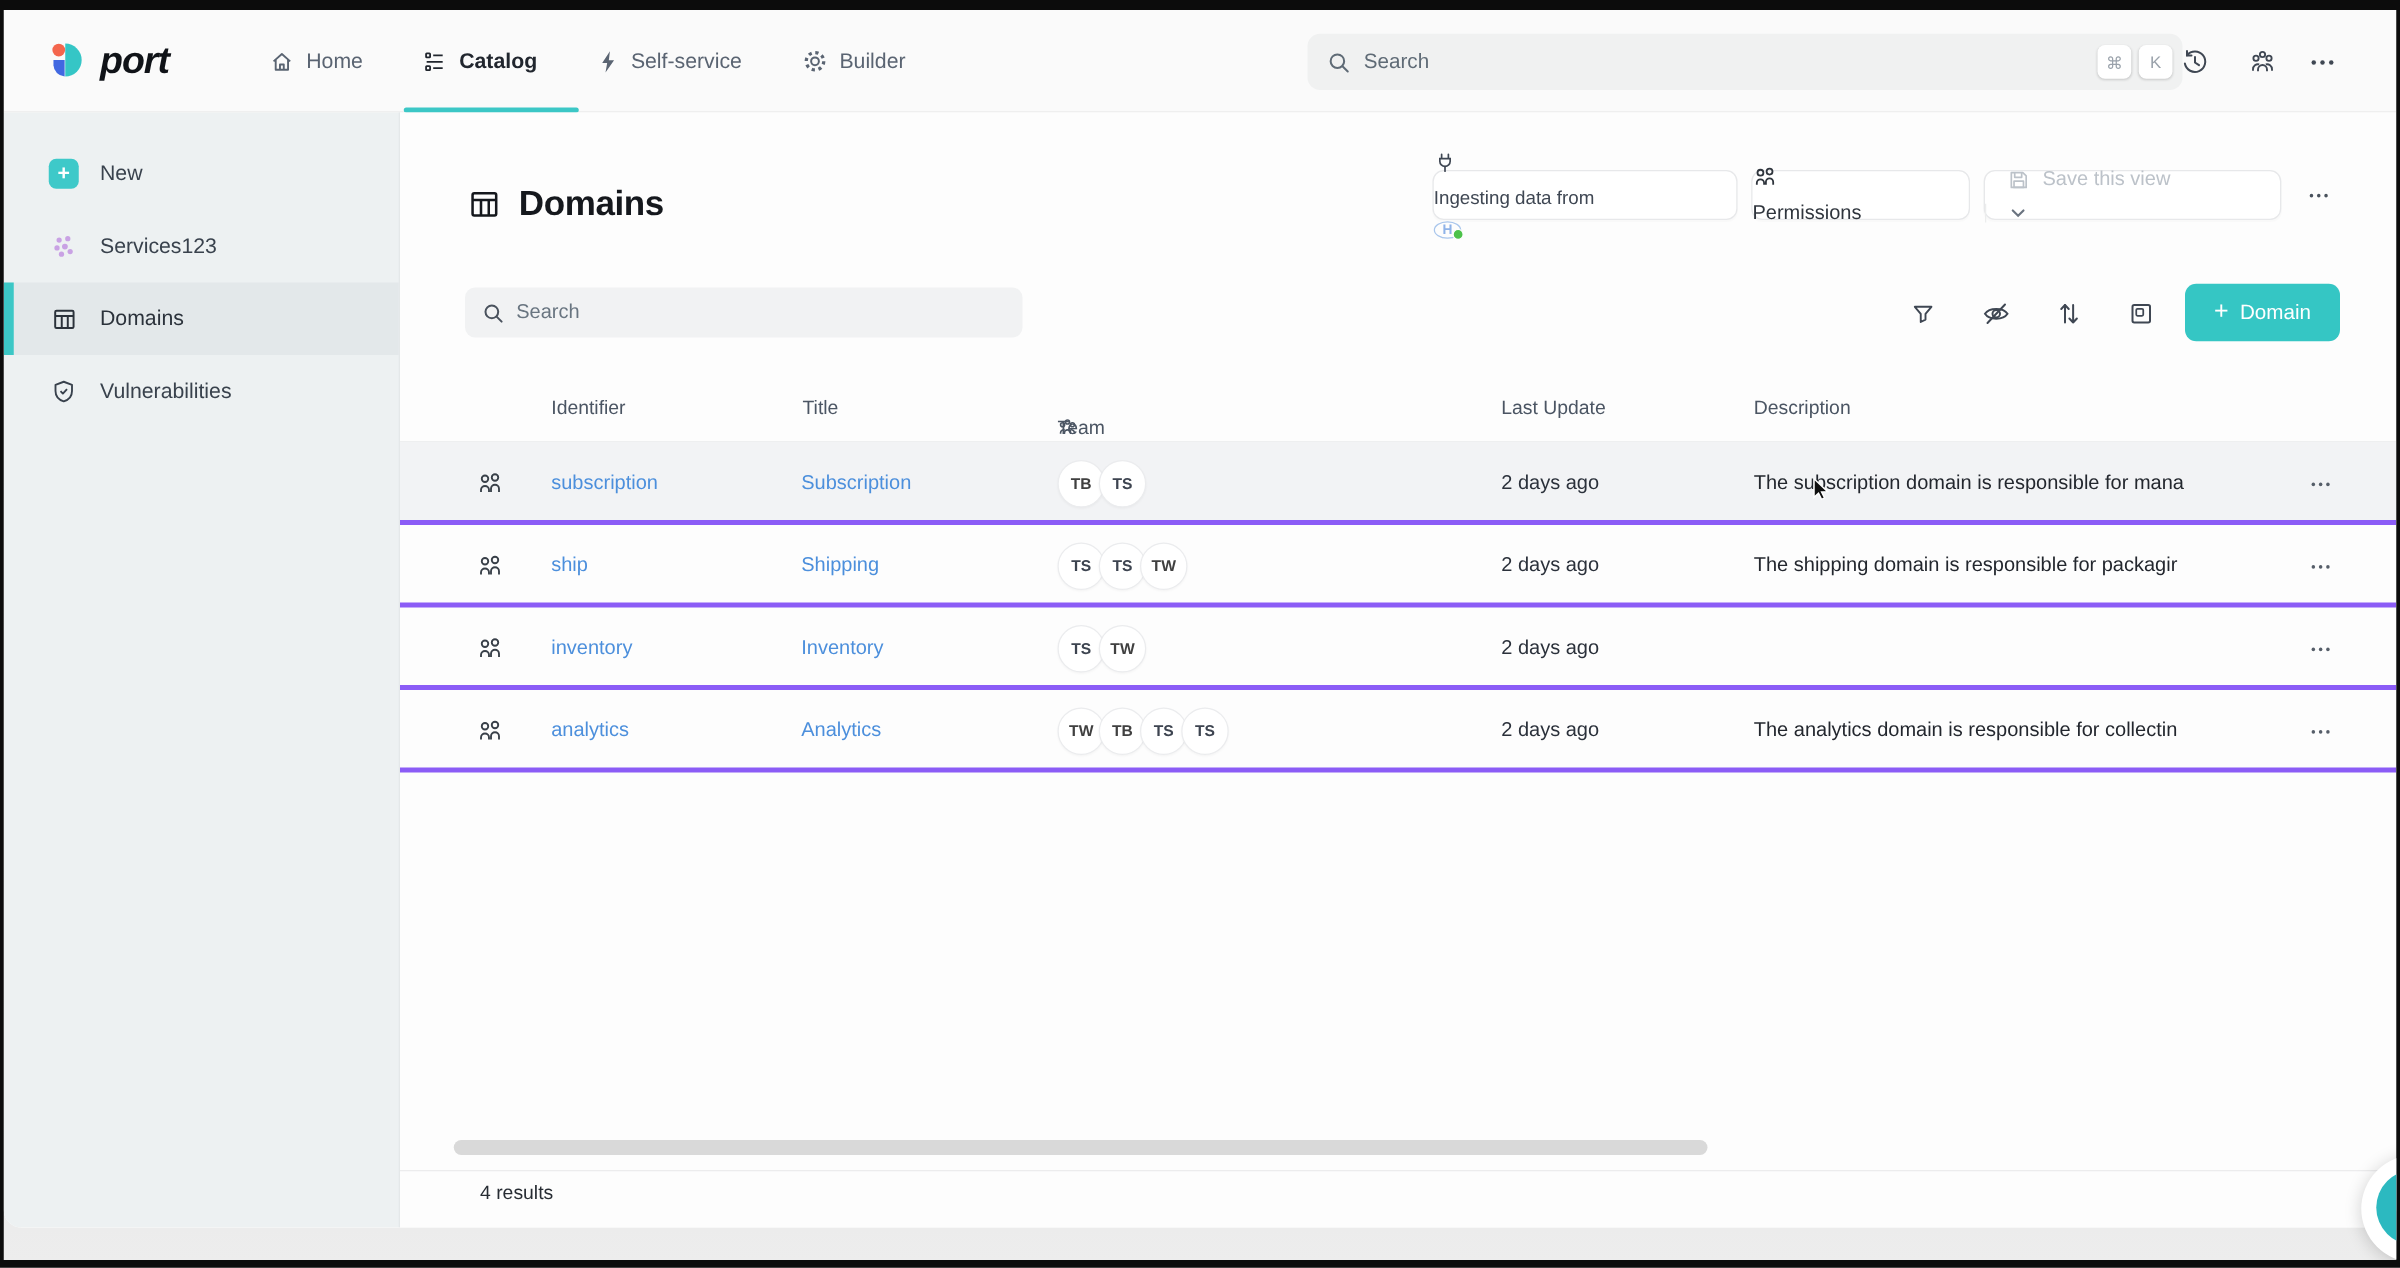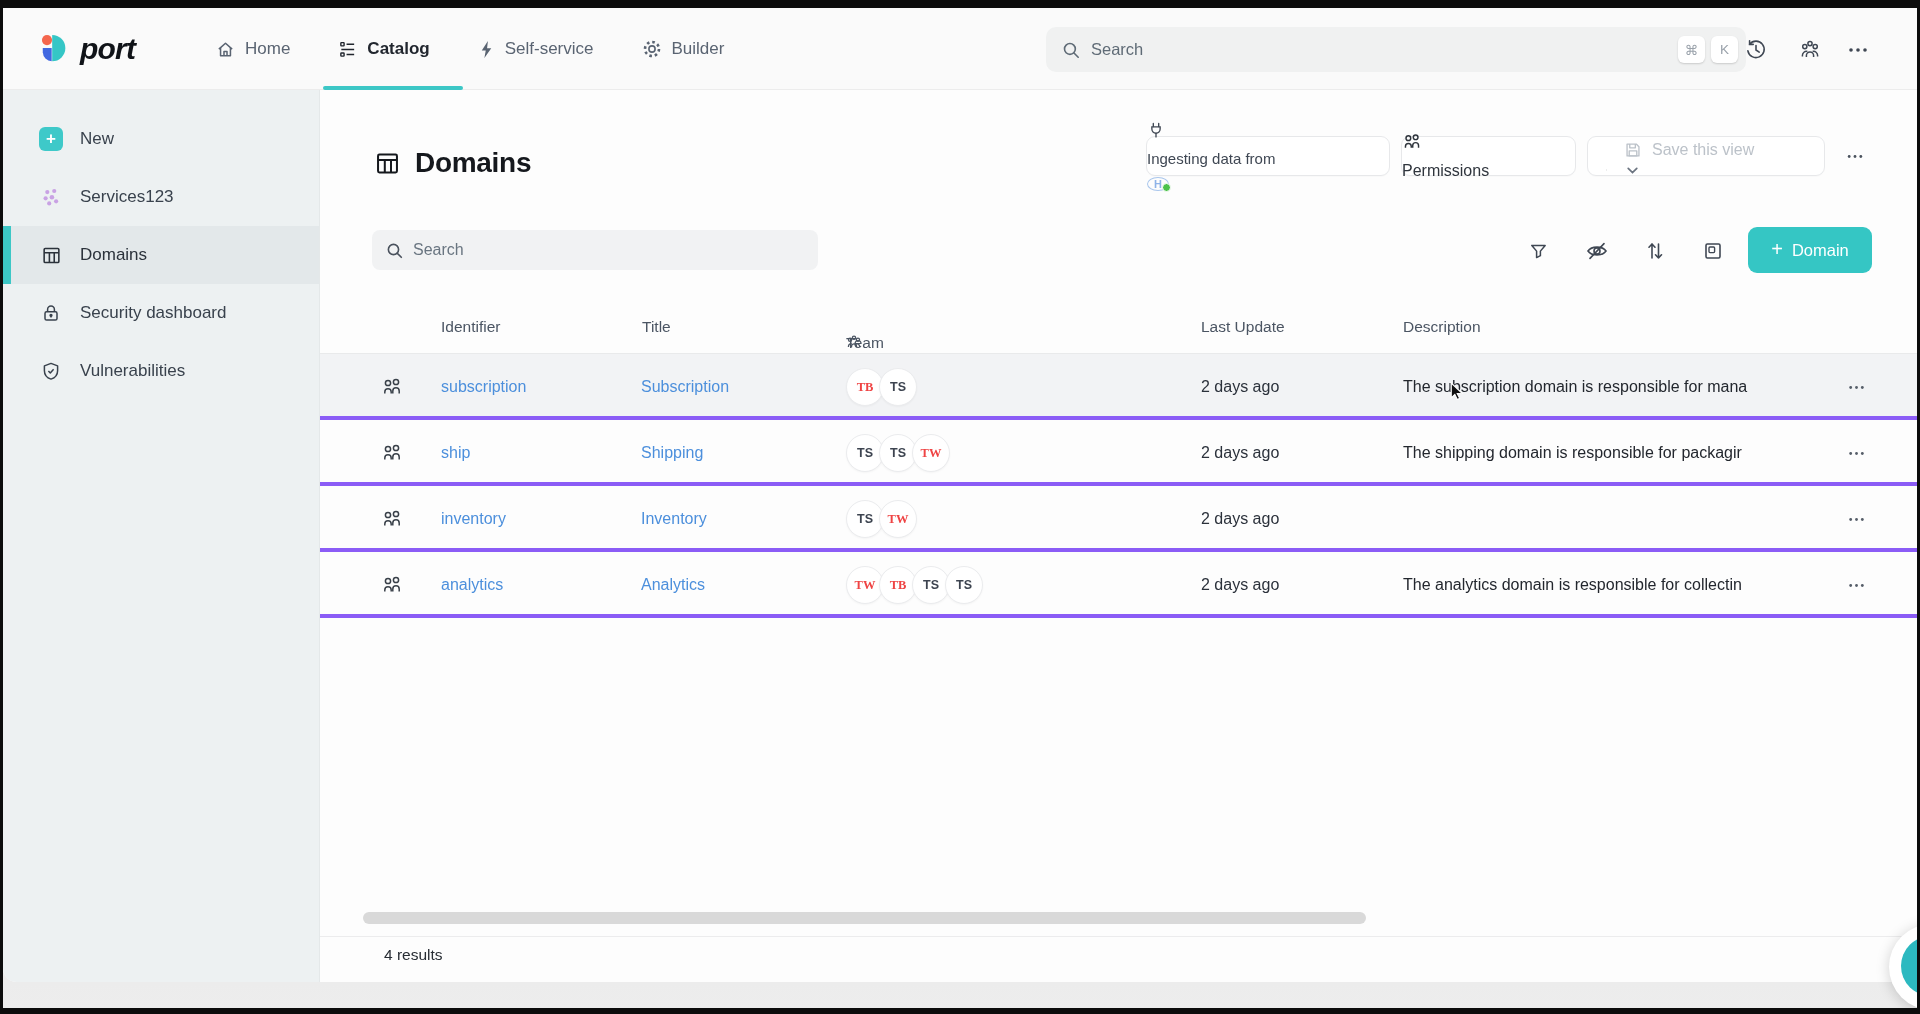--- a/index.html
+++ b/index.html
@@ -34,21 +34,21 @@
   .main { position:relative; flex:1; background:#fdfdfd; }
 
   
   .page-title { position:absolute; left:54px; top:57px; display:flex; align-items:center; gap:14px; }
   .page-title h1 { font-size:28px; font-weight:700; color:#15181d; letter-spacing:-0.3px; }
   .btn { position:absolute; height:40px; top:46px; background:#fff; border:1px solid #e7e8ea; border-radius:9px; display:flex; justify-content:center; gap:10px; font-size:15.5px; color:#3f4753; cursor:pointer; box-shadow:0 1px 1px rgba(0,0,0,.02);flex-direction:column; }
   .btn-ingest { left:826px; width:244px; }
   .intg-badge { position:relative; width:22px; height:22px; border:1.5px solid #a9c6ec; border-radius:50%; display:flex; align-items:center; justify-content:center; font-size:11px; font-weight:700; color:#8fb3e8; }
   .intg-badge .gdot { position:absolute; right:-3px; bottom:-2px; width:9px; height:9px; background:#4cc24a; border:1.5px solid #fff; border-radius:50%; }
   .btn-perms { left:1081px; width:175px; font-size:16px; color:#2f353d; }
-  .btn-save { left:1267px; width:238px; padding:18px; color:#bcc2c9; }
+  .btn-save { left:1267px; width:238px; padding:0; color:#bcc2c9; }
   .btn-save .save-main { flex:1; display:flex; align-items:center; gap:10px; padding-left:18px; }
   .btn-save .save-chev { width:52px; height:100%; border-left:1px solid #eceded; display:flex; align-items:center; justify-content:center; }
   .hdr-dots { position:absolute; left:1518px; top:52px; width:34px; height:28px; display:flex; align-items:center; justify-content:center; cursor:pointer; }
 
   
   .table-search { position:absolute; left:52px; top:140px; width:446px; height:40px; background:#f1f2f3; border-radius:8px; display:flex; align-items:center; padding-left:14px; }
   .table-search input { flex:1; border:none; outline:none; background:transparent; font-size:16px; color:#3a424d; margin-left:10px; font-family:inherit; }
   .table-search input::placeholder { color:#697580; }
   .tool-icon { position:absolute; top:142px; width:38px; height:38px; display:flex; align-items:center; justify-content:center; cursor:pointer; }
   .btn-domain { position:absolute; left:1428px; top:137px; width:124px; height:46px; background:#35c6c4; border:none; border-radius:9px; color:#fff; font-size:16.5px; display:flex; align-items:center; justify-content:center; gap:9px; cursor:pointer; font-family:inherit; }
@@ -61,21 +61,21 @@
   .rows { position:absolute; left:0; right:0; top:264px; }
   .trow { position:relative; height:66px; border-bottom:4px solid #8b5cf6; }
   .trow.hl { background:#f2f3f5; }
   .trow .cell { position:absolute; top:0; height:66px; display:flex; align-items:center; }
   .row-icon { left:61px; }
   .c-ident { left:121px; } .c-title { left:321px; }
   .link { color:#4c8fdc; font-size:16px; text-decoration:none; cursor:pointer; }
   .c-team { left:526px; }
   .badge { width:38px; height:38px; border-radius:50%; background:#fff; border:1px solid #ebecee; box-shadow:0 1px 2px rgba(0,0,0,.04); display:flex; align-items:center; justify-content:center; font-size:12.5px; font-weight:700; margin-left:-5px; }
   .badge:first-child { margin-left:0; }
-  .badge.green { color:#ef4444;font-family:Liberation Serif, serif; } .badge.dark { color:#3d4450; }
+  .badge.green { color:#404040; } .badge.dark { color:#3d4450; }
   .c-update { left:881px; font-size:16px; color:#2b313b; }
   .c-desc { left:1083px; width:436px; overflow:hidden; white-space:nowrap; font-size:16px; color:#23272e; }
   .c-dots { left:1516px; width:40px; justify-content:center; cursor:pointer; }
 
   .hscroll { position:absolute; left:43px; top:822px; width:1003px; height:12px; background:#d9d9d9; border-radius:7px; cursor:pointer; }
   .results-divider { position:absolute; left:0; right:0; top:846px; border-top:1px solid #ececed; }
   .results { position:absolute; left:64px; top:856px; font-size:15.5px; color:#272c33; }
 
   .cursor { position:absolute; left:1127px; top:292px; z-index:5; pointer-events:none; }
 
@@ -211,31 +211,20 @@
         <span>Services123</span>
       </div>
       <div class="side-item active">
         <span class="sicon">
           <svg width="21" height="21" viewBox="0 0 20 20" fill="none" stroke="#2b323b" stroke-width="1.5">
             <rect x="3" y="3.4" width="14" height="13.2" rx="1"></rect>
             <path d="M3 7.4 H17 M8 7.4 V16.6 M12.6 7.4 V16.6"></path>
           </svg>
         </span>
         <span>Domains</span>
-      </div>
-      <div class="side-item">
-        <span class="sicon">
-          <svg width="20" height="20" viewBox="0 0 20 20" fill="none" stroke="#39424d" stroke-width="1.5">
-            <rect x="4" y="8.8" width="12" height="8.2" rx="1.6"></rect>
-            <path d="M6.6 8.8 V6.4 a3.4 3.4 0 0 1 6.8 0 V8.8"></path>
-            <circle cx="10" cy="12.3" r="0.9" fill="#39424d"></circle>
-                  <path d="M10 12.8 v1.8"></path>
-          </svg>
-        </span>
-        <span>Security dashboard</span>
       </div>
       <div class="side-item">
         <span class="sicon">
           <svg width="20" height="20" viewBox="0 0 20 20" fill="none" stroke="#39424d" stroke-width="1.5" stroke-linejoin="round">
             <path d="M10 2.4 L16.6 4.9 V9.8 C16.6 13.9 13.9 16.9 10 18.1 C6.1 16.9 3.4 13.9 3.4 9.8 V4.9 Z"></path>
             <path d="M7.4 9.9 l1.9 2 3.3 -3.6"></path>
           </svg>
         </span>
         <span>Vulnerabilities</span>
       </div>

